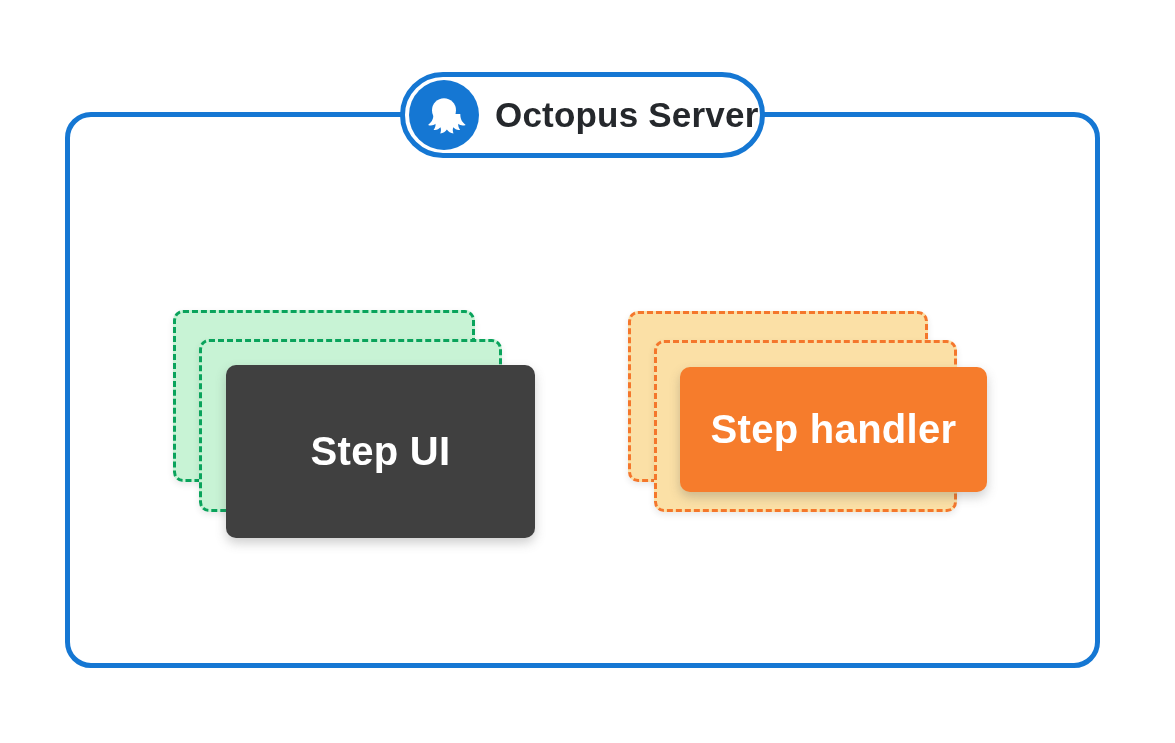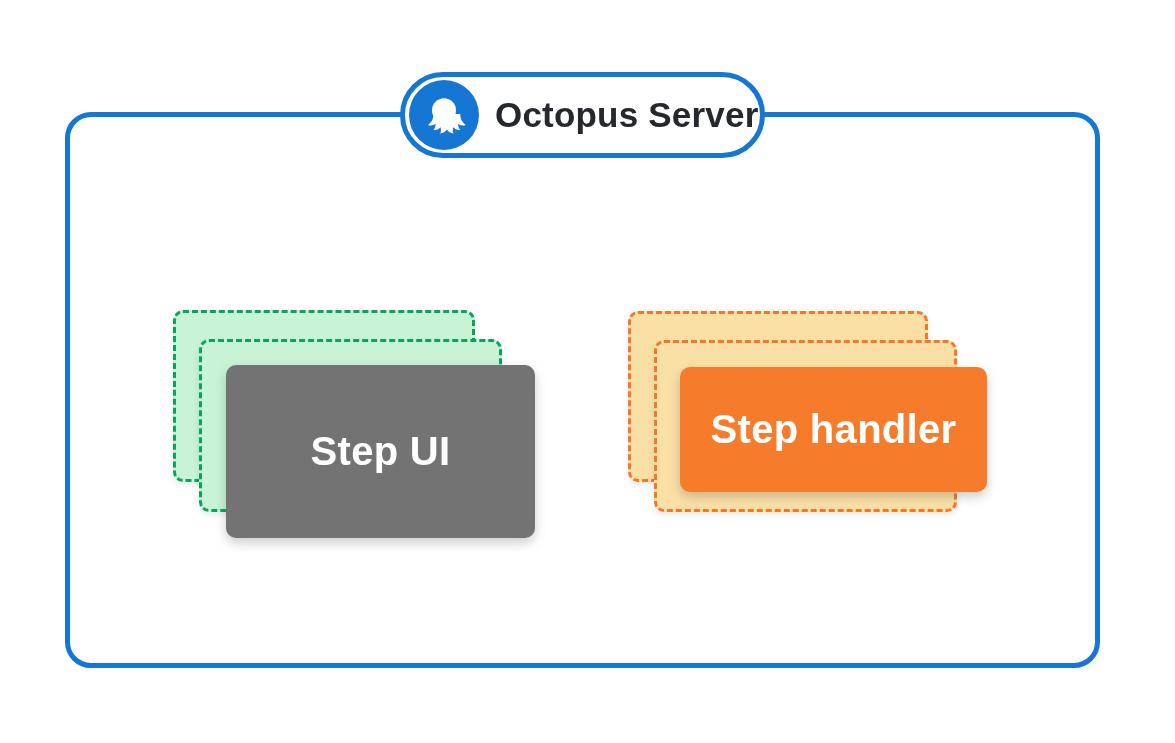--- a/index.html
+++ b/index.html
@@ -86,21 +86,21 @@
   .ghost.orange {
     background: #FBE0A6;
     border-color: #F4772C;
   }
   .solid {
     display: flex;
     align-items: center;
     justify-content: center;
     box-shadow: 0 5px 11px rgba(80, 80, 80, 0.28);
   }
-  .solid.green { background: #737373; }
+  .solid.green { background: #404040; }
   .solid.orange { background: #F67C2C; }
   .card-label {
     color: #ffffff;
     font-size: 40px;
     font-weight: 700;
     letter-spacing: 0.3px;
     white-space: nowrap;
   }
   
   .g-back  { left: 173px; top: 310px; width: 302px; height: 172px; }

